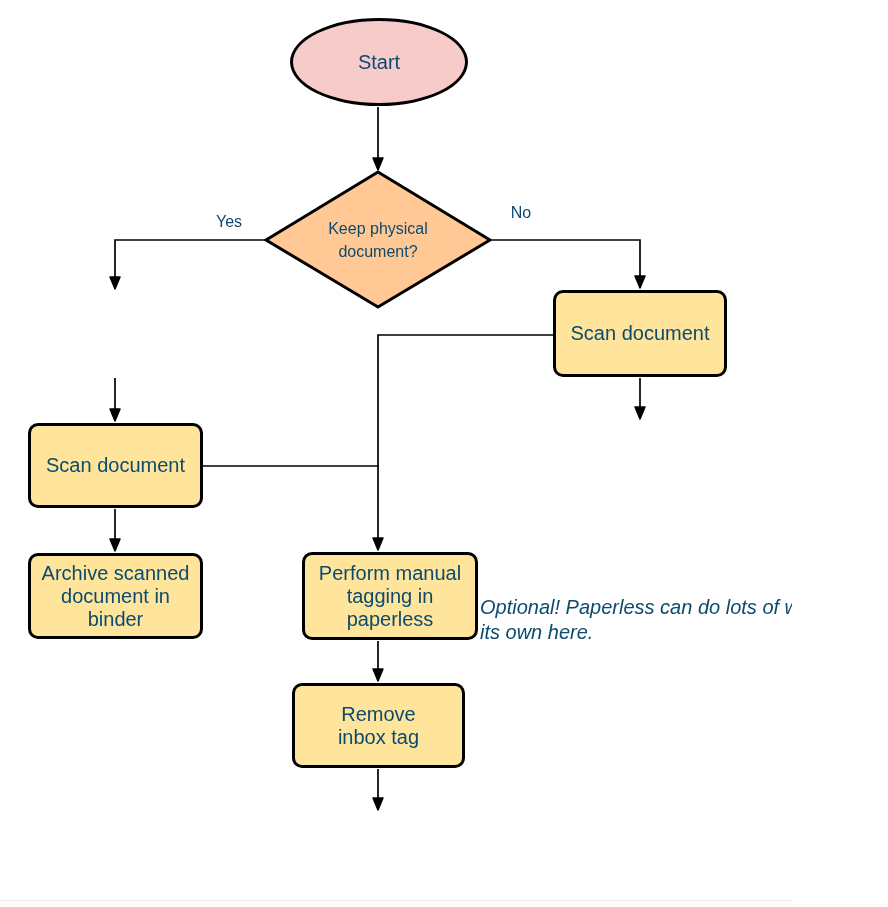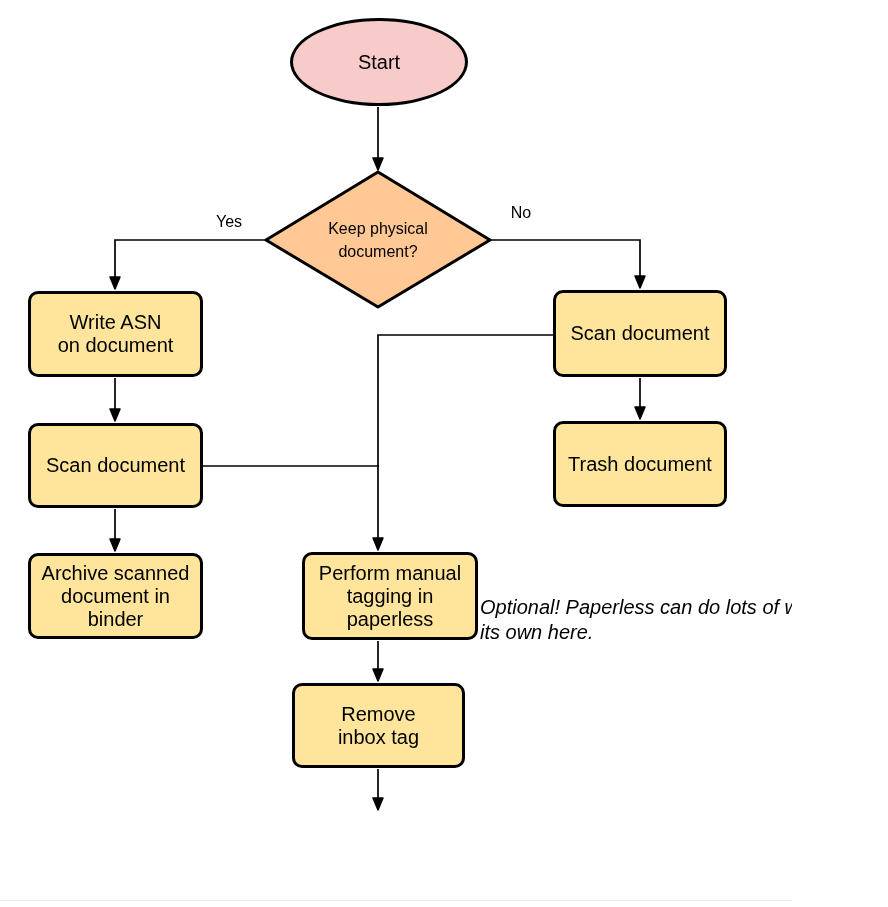--- a/index.html
+++ b/index.html
@@ -1,21 +1,21 @@
 <!DOCTYPE html>
 <html style="--terminal-fill: #F8CBCB; --decision-fill: #FFC894; --process-fill: #FFE49C; --stroke: #000000;"><head>
 <meta charset="utf-8">
 <style>
   html,body{margin:0;padding:0;background:#ffffff;}
   .canvas{
     position:relative;
     width:792px;height:907px;
     background:#ffffff;
     font-family:"Liberation Sans","DejaVu Sans",sans-serif;
-    color:#000000;
+    color:#0c4a6e;
     overflow:hidden;
   }
   .wires{position:absolute;left:0;top:0;z-index:1;}
   .edge{stroke:var(--stroke,#000);stroke-width:1.7;fill:none;}
   .diamond-shape{
     fill:var(--decision-fill,#FFC894);
     stroke:var(--stroke,#000);
     stroke-width:3;
     stroke-linejoin:round;
   }
@@ -85,38 +85,31 @@
   <div class="node terminal" style="left:290px;top:18px;width:178px;height:88px;">
     <span>Start</span>
   </div>
 
   <div class="floating-label diamond-label" style="left:278px;top:211px;width:200px;height:58px;">Keep physical
 document?</div>
 
   <div class="floating-label" style="left:203px;top:210px;width:52px;">Yes</div>
   <div class="floating-label" style="left:497px;top:201px;width:48px;">No</div>
 
-  <div class="node" style="left:28px;top:291px;width:175px;height:86px;">
-    <span>Write ASN
-on document</span>
-  </div>
   <div class="node" style="left:28px;top:423px;width:175px;height:85px;">
     <span>Scan document</span>
   </div>
   <div class="node" style="left:28px;top:553px;width:175px;height:86px;">
     <span>Archive scanned
 document in
 binder</span>
   </div>
 
   <div class="node" style="left:553px;top:290px;width:174px;height:87px;">
     <span>Scan document</span>
-  </div>
-  <div class="node" style="left:553px;top:421px;width:174px;height:86px;">
-    <span>Trash document</span>
   </div>
 
   <div class="node" style="left:290px;top:552px;width:176px;height:88px;margin-left:12px;">
     <span>Perform manual
 tagging in
 paperless</span>
   </div>
   <div class="node" style="left:292px;top:683px;width:173px;height:85px;">
     <span>Remove
 inbox tag</span>

